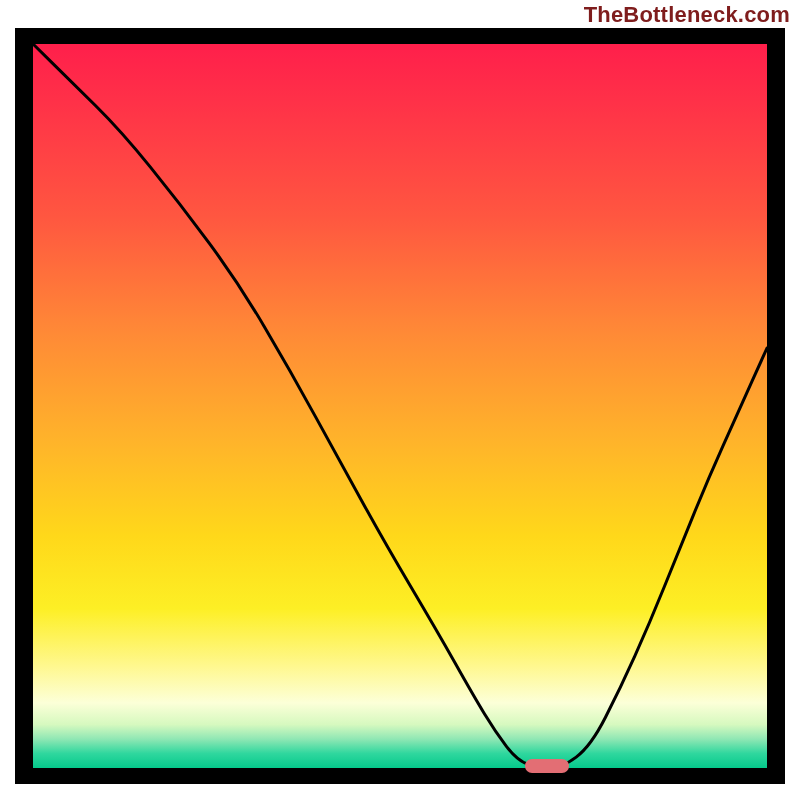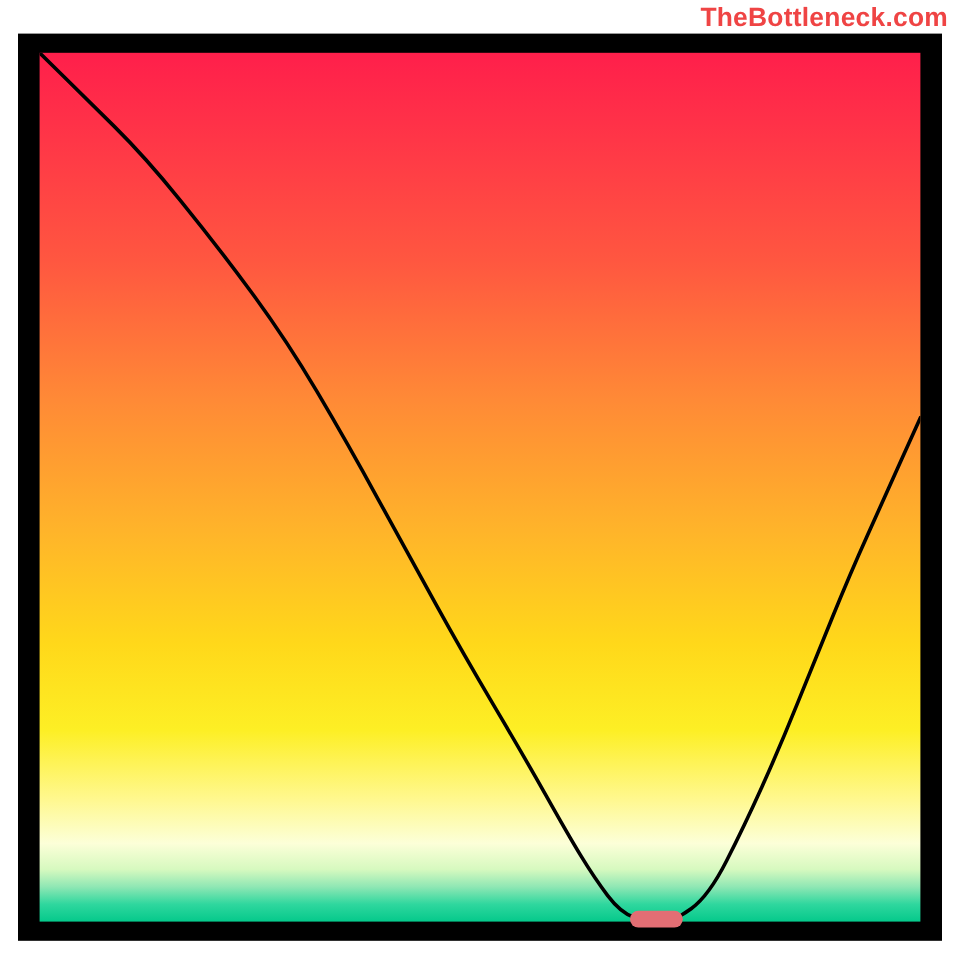--- a/index.html
+++ b/index.html
@@ -13,21 +13,21 @@
   }
   .wrap {
     position: relative;
     width: 800px;
     height: 800px;
   }
   .watermark {
     position: absolute;
     top: 2px;
     right: 10px;
-    color: #ef4444;
+    color: #7f1d1d;
     font-size: 22px;
     font-weight: 600;
     letter-spacing: 0.2px;
     z-index: 10;
   }
   .plot-outer {
     position: absolute;
     left: 15px;
     top: 28px;
     width: 770px;

